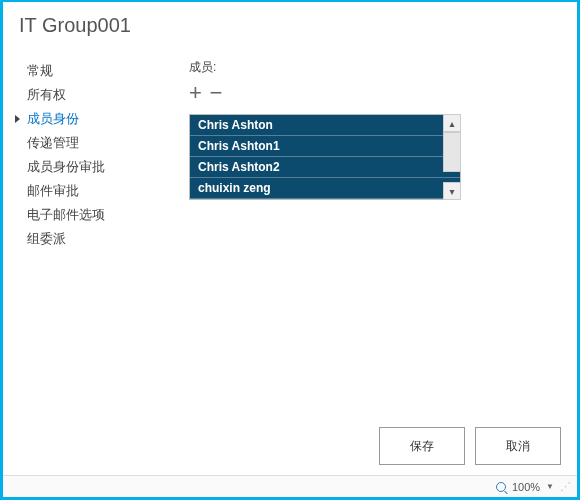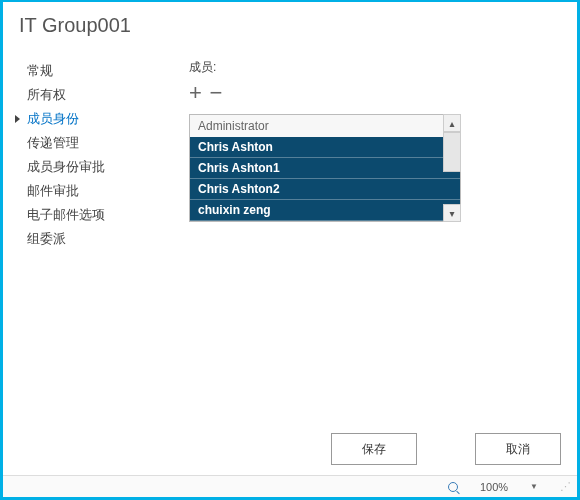--- a/index.html
+++ b/index.html
@@ -121,42 +121,41 @@
     }
     .footer {
       position: absolute;
       bottom: 32px;
       right: 16px;
       display: flex;
       gap: 10px;
     }
     .btn {
       width: 86px;
-      height: 32px;
+      height: 38px;
       border: 1px solid #999;
       background: #fff;
       font-size: 12px;
       color: #333;
       cursor: pointer;
-      margin-left: 48px;
     }
     .status-bar {
       position: absolute;
       bottom: 0;
       left: 0;
       right: 0;
       height: 22px;
       border-top: 1px solid #ddd;
       display: flex;
       justify-content: flex-end;
       align-items: center;
       padding: 0 8px;
       font-size: 11px;
       color: #555;
-      gap: 22px;
+      gap: 6px;
       background: #fafafa;
     }
     .zoom-icon {
       display: inline-block;
       width: 10px; height: 10px;
       border: 1px solid #3a7db8;
       border-radius: 50%;
       position: relative;
     }
     .zoom-icon::after {
@@ -192,21 +191,20 @@
   <div class="main">
     <div class="field-label">成员:</div>
 
     <div class="toolbar">
       <span class="tool-btn">+</span>
       <span class="tool-btn">−</span>
     </div>
 
     <div class="listbox-wrap">
       <div id="member-rows">
-          <div class="list-row header">Administrator</div>
           <div class="list-row sel">Chris Ashton</div>
           <div class="list-row sel">Chris Ashton1</div>
           <div class="list-row sel">Chris Ashton2</div>
           <div class="list-row sel">chuixin zeng</div>
         </div>
       <div class="scroll-up">
         <span>▴</span>
       </div>
       <div class="scroll-thumb"></div>
       <div class="scroll-down">

